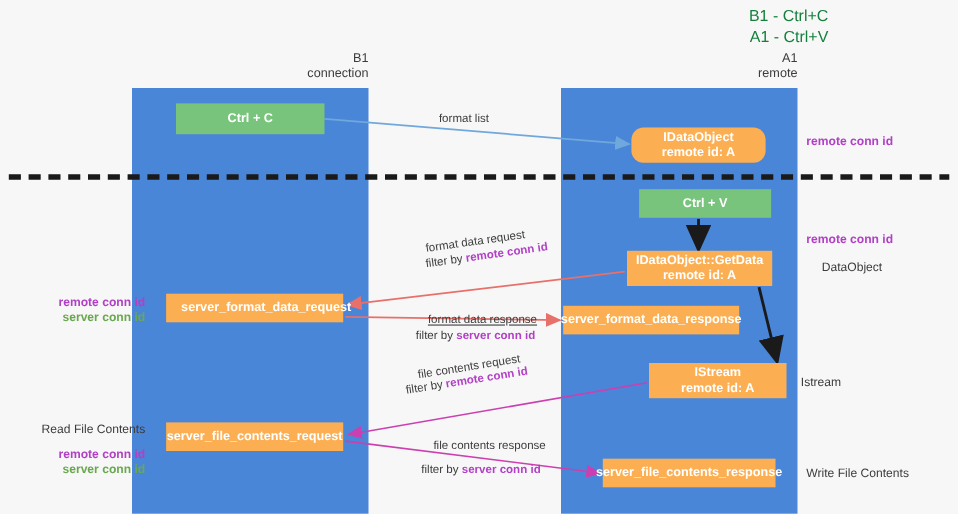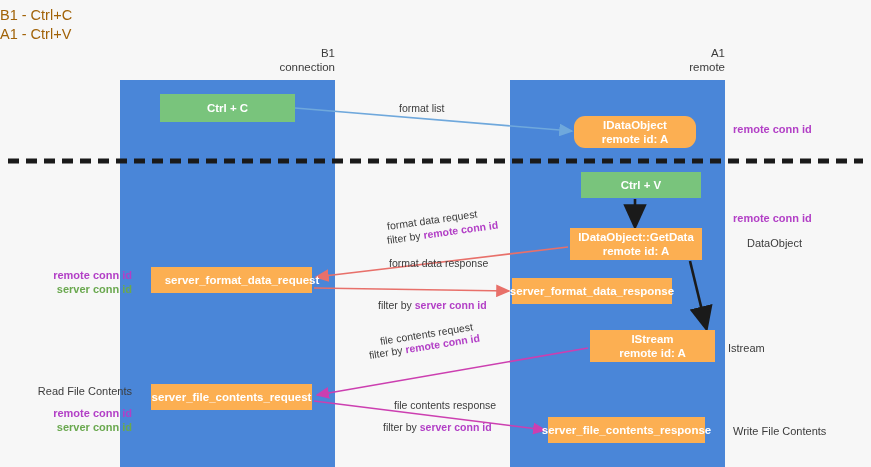--- a/index.html
+++ b/index.html
@@ -10,22 +10,22 @@
   #canvas{position:absolute;left:0;top:0;width:871px;height:467px;}
   .abs{position:absolute;}
 
   
   .band{background:#4a86d8;}
   #band-b1{left:120px;top:80px;width:215px;height:387px;}
   #band-a1{left:510px;top:80px;width:215px;height:387px;}
 
   
   #title{
-    left:0;top:6px;width:753px;text-align:left;
-    font-size:14.5px;color:#a16207;line-height:19px;
+    left:0;top:6px;width:753px;text-align:right;
+    font-size:14.5px;color:#15803d;line-height:19px;
   }
   .col-head{
     font-size:11.5px;color:#3c3c3c;text-align:right;line-height:14px;
   }
   #head-b1{left:120px;top:46px;width:215px;}
   #head-a1{left:510px;top:46px;width:215px;}
 
   
   .node{
     box-sizing:border-box;
@@ -61,21 +61,21 @@
   #ann-left2{left:14px;top:384px;text-align:right;width:118px;}
 
   
   .elabel{font-size:10.5px;line-height:14px;color:#3c3c3c;white-space:nowrap;}
   .rot-up{transform:rotate(-8deg);transform-origin:left center;}
   .rot-up2{transform:rotate(-9deg);transform-origin:left center;}
 
   #l-formatlist{left:399px;top:101px;}
   #l-fdreq{left:387px;top:219px;}
   #l-fdreq2{left:387px;top:233px;}
-  #l-fdresp{left:389px;top:256px;}
+  #l-fdresp{left:389px;top:284px;text-decoration:underline;}
   #l-fdresp2{left:378px;top:298px;}
   #l-fcreq{left:380px;top:334px;}
   #l-fcreq2{left:369px;top:348px;}
   #l-fcresp{left:394px;top:398px;}
   #l-fcresp2{left:383px;top:420px;}
 
   svg.layer{position:absolute;left:0;top:0;width:871px;height:467px;pointer-events:none;}
 </style>
 </head>
 <body>

